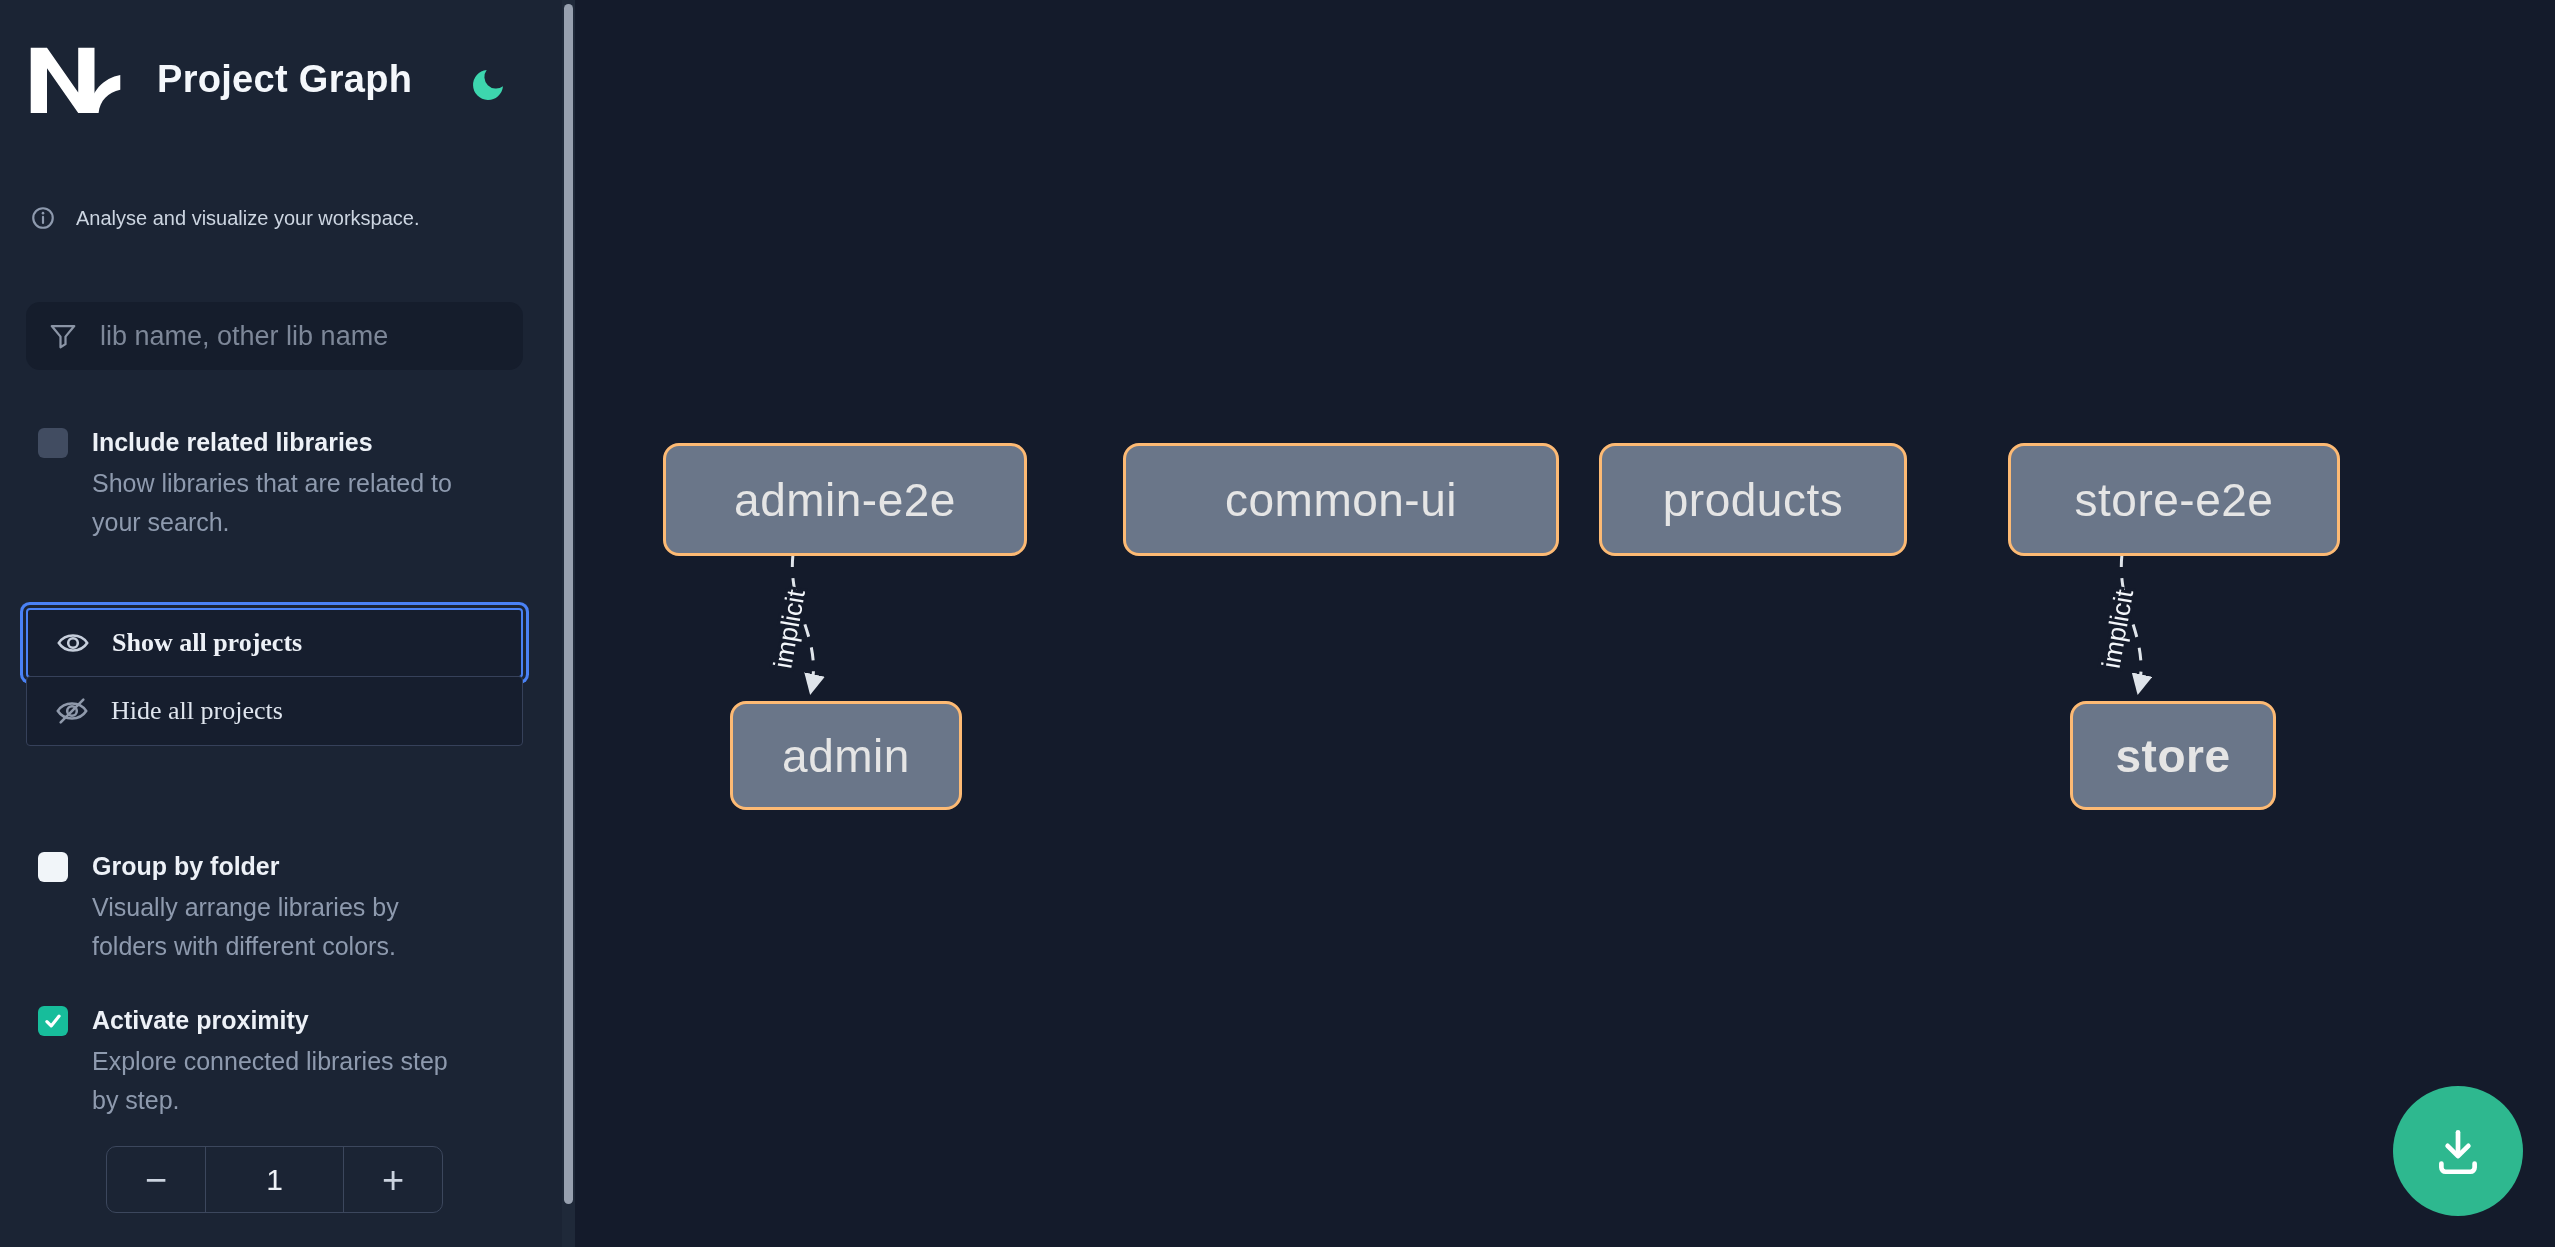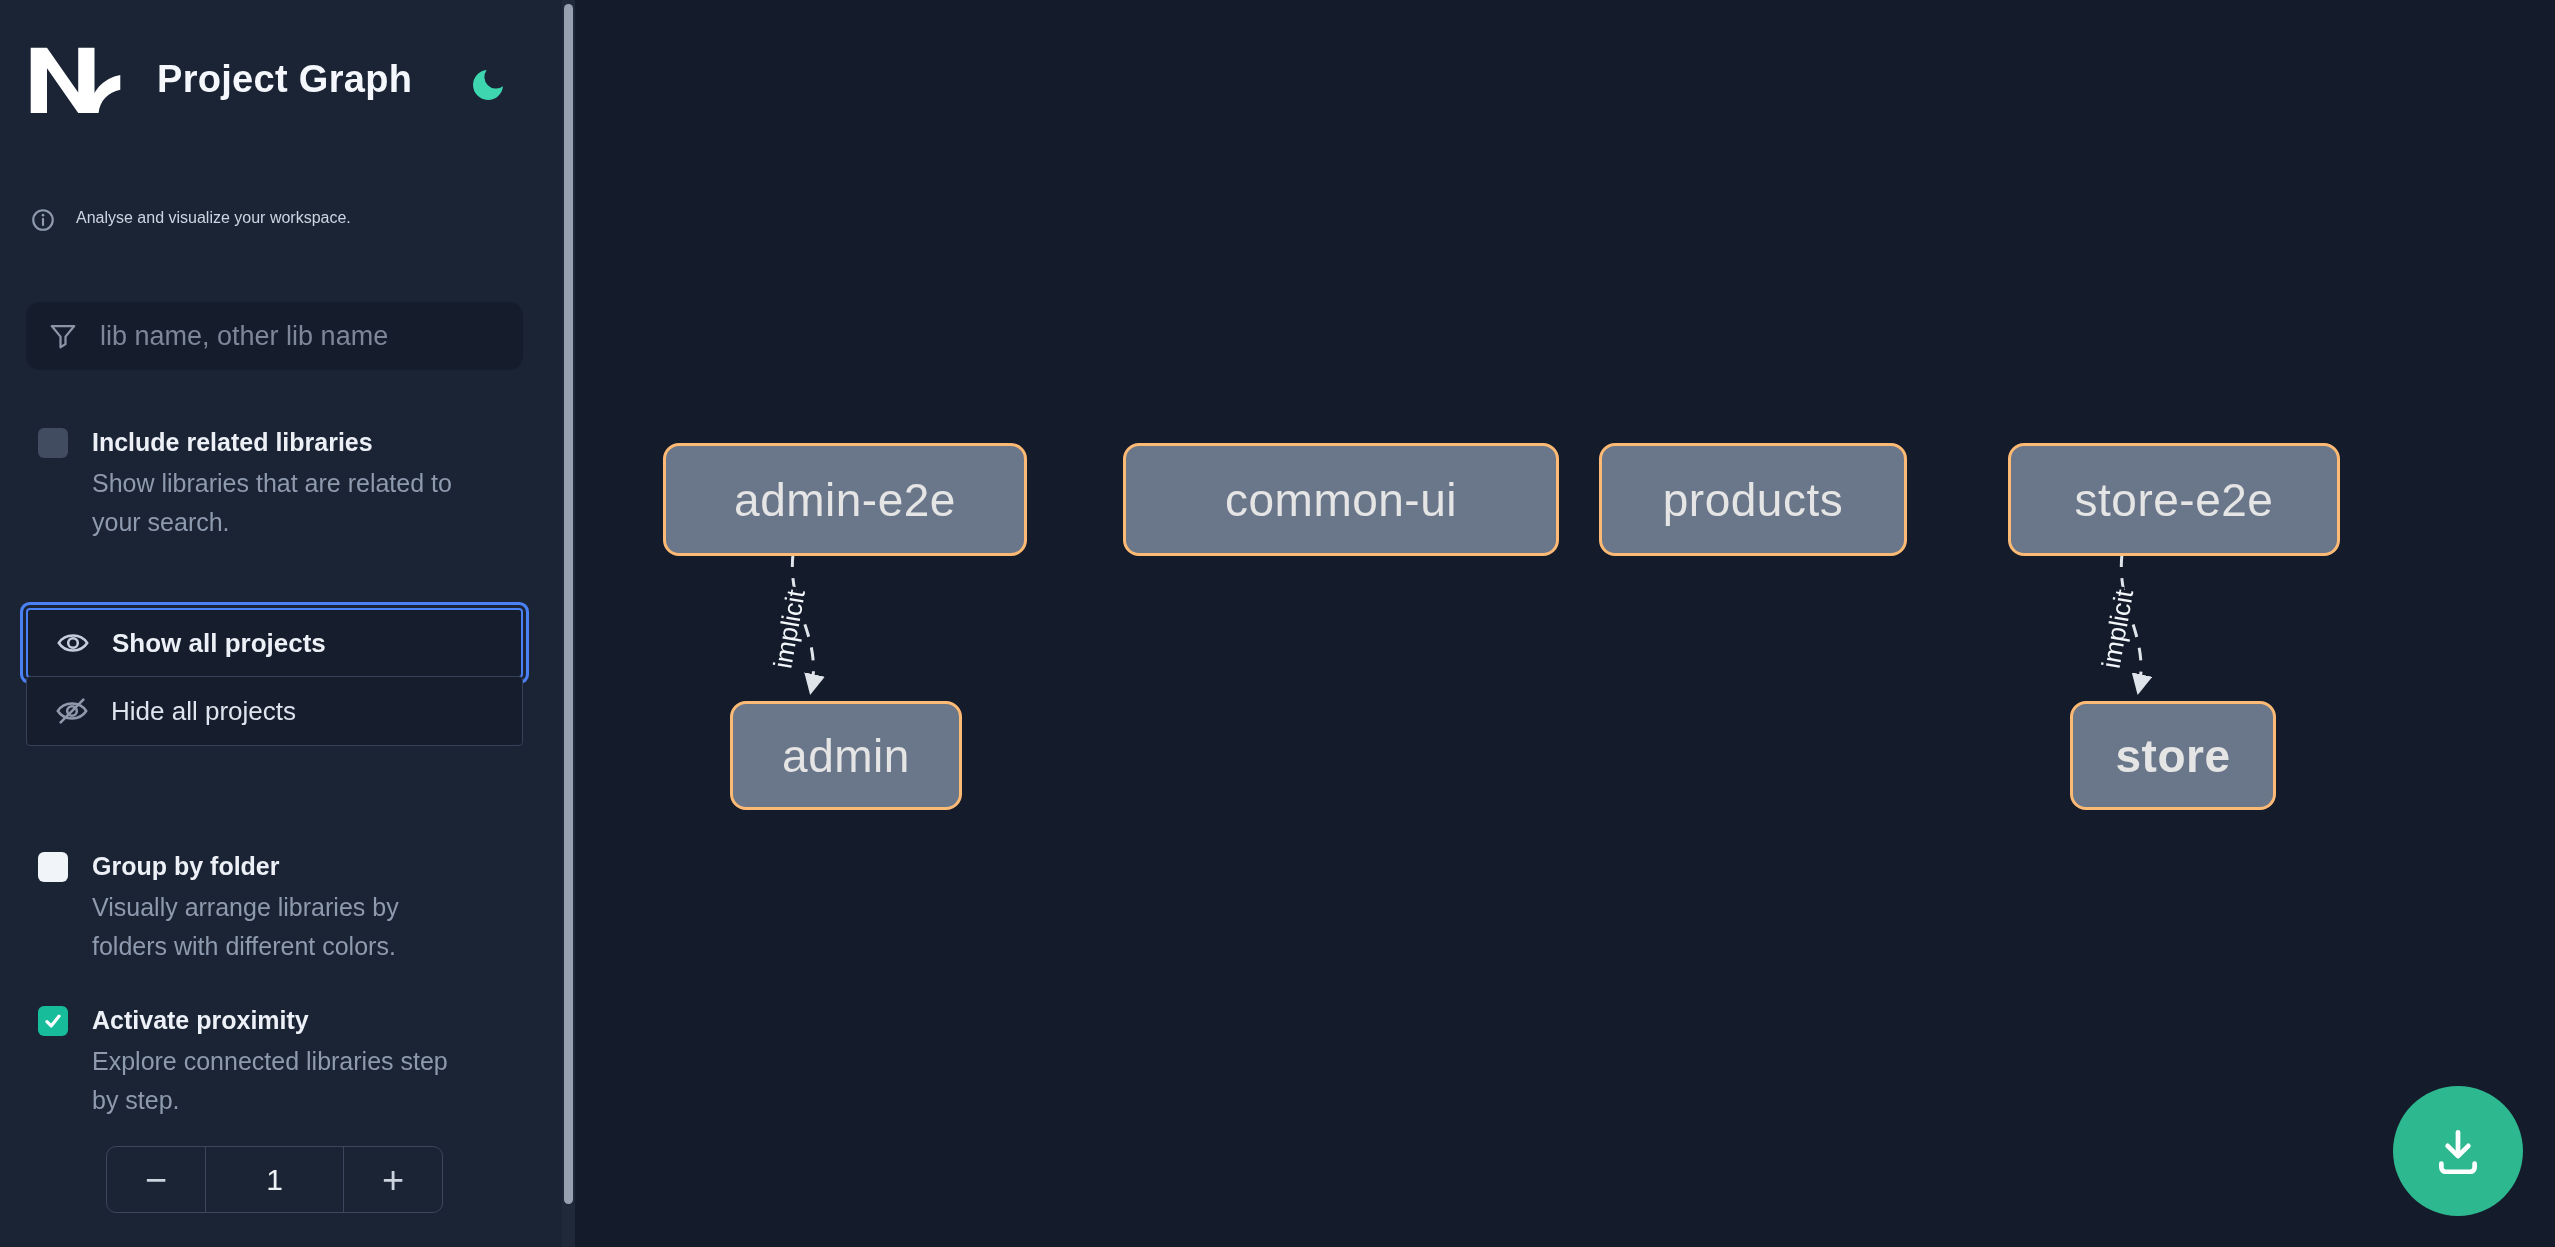--- a/index.html
+++ b/index.html
@@ -26,40 +26,40 @@
   
   .sidebar { position:absolute; left:0; top:0; width:562px; height:1247px; background:#1b2434; z-index:10; }
   .scrollbar-track { position:absolute; left:562px; top:0; width:13px; height:1247px; background:#1f2939; z-index:11; }
   .scrollbar-thumb { position:absolute; left:2px; top:4px; width:9px; height:1200px; background:#97a0af; border-radius:5px; }
 
   .header { position:absolute; left:28px; top:44px; display:flex; align-items:center; gap:34px; }
   .logo svg { display:block; }
   .app-title { font-size:38px; font-weight:700; color:#f4f7fb; letter-spacing:0.3px; }
   .theme-toggle { position:absolute; left:466px; top:64px; width:44px; height:44px; background:none; border:none; cursor:pointer; }
 
-  .tagline { position:absolute; left:30px; top:203px; display:flex; align-items:flex-end; gap:20px; color:#ccd5e1; font-size:16px; font-weight:500; width:500px; line-height:30px; }
+  .tagline { position:absolute; left:30px; top:203px; display:flex; align-items:flex-start; gap:20px; color:#ccd5e1; font-size:20px; font-weight:500; width:500px; line-height:30px; }
   .tagline svg { flex:none; margin-top:2px; }
 
   .filter { position:absolute; left:26px; top:302px; width:497px; height:68px; background:#151d2c; border-radius:14px; display:flex; align-items:center; padding-left:22px; }
   .filter input { flex:1; height:100%; background:transparent; border:none; outline:none; color:#e6ebf3; font-size:27px; padding-left:22px; font-family:inherit; }
   .filter input::placeholder { color:#7d8798; }
 
   .opt { position:absolute; left:38px; width:480px; display:flex; gap:24px; align-items:flex-start; }
   .cb { width:30px; height:30px; border-radius:6px; flex:none; margin-top:4px; cursor:pointer; display:flex; align-items:center; justify-content:center; }
   .cb.muted   { background:#414c61; }
   .cb.empty   { background:#f1f5f9; }
   .cb.checked { background:#17bd9b; }
   .opt-title { font-size:25px; font-weight:600; color:#edf1f7; line-height:36px; }
   .opt-desc  { font-size:25px; color:#8e9aae; line-height:39px; margin-top:4px; white-space:pre-line; }
 
   .btn {
     position:absolute; left:26px; width:497px; height:70px; border-radius:4px;
     display:flex; align-items:center; gap:22px; padding-left:28px;
     font-size:26px; color:#edf1f7; background:#161e2e; cursor:pointer;
-    font-family:Liberation Sans, sans-serif; text-align:left;
+    font-family:Liberation Serif, serif; text-align:left;
   }
   .btn.show { top:608px; font-weight:600; border:2px solid #4a82f6; box-shadow:0 0 0 3px #1b2434, 0 0 0 6px #4a82f6; }
   .btn.hide { top:676px; font-weight:500; border:1px solid #36415a; color:#dfe5ee; }
   .btn svg { flex:none; }
 
   .stepper { position:absolute; left:106px; top:1146px; width:337px; height:67px; display:flex; border:1px solid #3c475d; border-radius:10px; overflow:hidden; background:#1b2434; }
   .step-btn { width:98px; border:none; background:transparent; color:#cbd3df; font-size:38px; cursor:pointer; display:flex; align-items:center; justify-content:center; font-family:inherit; line-height:1; }
   .step-val { width:139px; border-left:1px solid #3c475d; border-right:1px solid #3c475d; color:#eef2f7; font-size:30px; display:flex; align-items:center; justify-content:center; }
 
   

